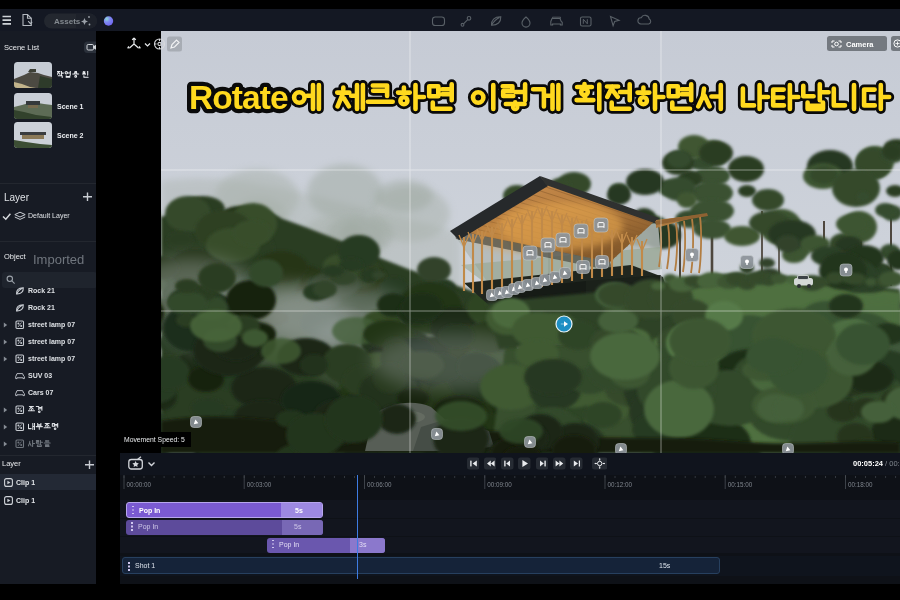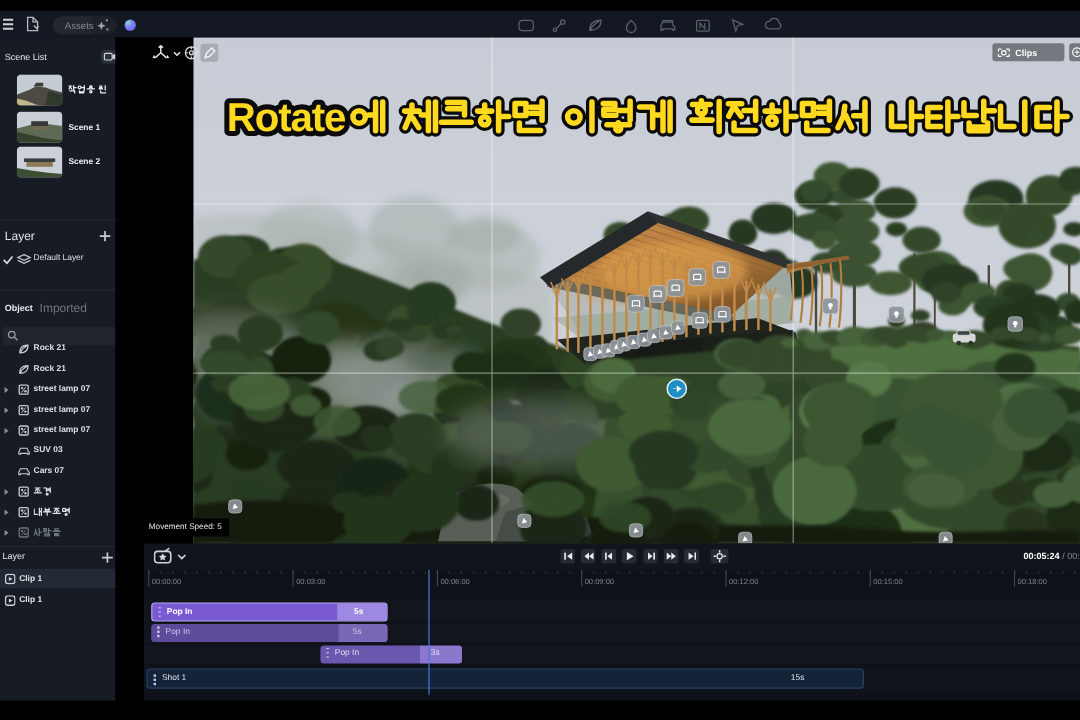--- a/index.html
+++ b/index.html
@@ -1,20 +1,20 @@
 <!DOCTYPE html>
 <html><head><meta charset="utf-8">
 <style>
 *{margin:0;padding:0;box-sizing:border-box;font-family:"Liberation Sans",sans-serif;}
 body{width:900px;height:600px;background:#000;overflow:hidden;position:relative;}
 .abs{position:absolute;}
 svg{display:block;}
 </style></head>
 <body>
-<div class="abs" style="left:0;top:9px;width:900px;height:22px;background:#141823;">
+<div class="abs" style="left:0;top:9px;width:900px;height:22px;background:#141823;font-weight:bold;">
 <svg width="900" height="22" viewBox="0 0 900 22">
 <g stroke="#ced2d7" stroke-width="1.7" fill="none">
 <path d="M2.5 7.5h8.5M2.5 11.2h8.5M2.5 14.9h8.5"></path>
 </g>
 <g stroke="#b4b9c0" stroke-width="1.1" fill="none">
 <path d="M23 5.5h4.5l3.8 3.8v7.2h-8.3z"></path>
         <path d="M27.5 5.5v3.8h3.8"></path>
 <path d="M28.2 12.2l2.2 2.4 1.8-1.8"></path>
 </g>
 <rect x="44" y="4.5" width="53" height="15" rx="7.5" fill="#23272f"></rect>
@@ -107,22 +107,22 @@
 <path d="M4.5 0.5v8.5M0 4.7h9" stroke="#c9cdd3" stroke-width="1.4"></path>
 <path d="M23.5 2h7l-2.2 3h-2.6z" fill="none" stroke="#8f959c" stroke-width="0.9"></path>
 </svg>
     <svg class="abs" style="left:2px;top:180px" width="26" height="11" viewBox="0 0 26 11">
 <path d="M1 5.5l2.8 2.8 4.6-5.6" stroke="#d8dbdf" stroke-width="1.4" fill="none"></path>
 <path d="M18 1.2l5.2 2.4-5.2 2.4-5.2-2.4z" stroke="#c9cdd3" stroke-width="1" fill="none"></path>
 <path d="M12.8 6l5.2 2.4 5.2-2.4" stroke="#c9cdd3" stroke-width="1" fill="none"></path>
 </svg>
     <div class="abs" style="left:28px;top:181px;font-size:7px;color:#dde0e4">Default Layer</div>
     <div class="abs" style="left:0;top:210px;width:120px;height:1px;background:#23272f"></div>
-    <div class="abs" style="left:4px;top:221px;font-size:7.5px;font-weight:bold;color:#e9ebee">Object</div>
-    <div class="abs" style="left:33px;top:221px;font-size:10px;color:#70767e">Imported</div>
+    <div class="abs" style="left:4px;top:221px;font-size:7.5px;font-weight:normal;color:#e9ebee">Object</div>
+    <div class="abs" style="left:33px;top:221px;font-size:13px;color:#70767e">Imported</div>
     <svg class="abs" style="left:104px;top:223px" width="10" height="7" viewBox="0 0 10 7">
       <path d="M1 1.5h8l-2.5 3.4h-3z" fill="none" stroke="#8f959c" stroke-width="0.9"></path>
     </svg>
     <div class="abs" style="left:2px;top:241px;width:95px;height:16px;background:#1f242d;border-radius:3px"></div>
     <svg class="abs" style="left:6px;top:244px" width="10" height="10" viewBox="0 0 10 10">
       <circle cx="3.8" cy="3.8" r="2.7" fill="none" stroke="#9aa0a8" stroke-width="1.1"></circle>
       <path d="M5.9 5.9L8.6 8.6" stroke="#9aa0a8" stroke-width="1.1"></path>
     </svg>
     <svg class="abs" style="left:103px;top:242px" width="13" height="13" viewBox="0 0 13 13">
       <g fill="#9aa0a8">
@@ -942,21 +942,21 @@
       <path d="M33.5 4v2M33.5 12v2M28.5 9h2M36.5 9h2"></path>
 </g>
 <rect x="41" y="1.5" width="15" height="15" rx="2.5" fill="#8e9399" opacity="0.55"></rect>
 <path d="M45 13l1-3.5 4.5-4.5 2.5 2.5-4.5 4.5z" fill="none" stroke="#f2f3f4" stroke-width="1.2"></path>
 </svg>
 <div class="abs" style="left:827px;top:36px;width:60px;height:15px;background:rgba(92,97,104,0.78);border-radius:2.5px;color:#fff;">
 <svg class="abs" style="left:4px;top:2.5px" width="11" height="10" viewBox="0 0 11 10">
       <path d="M1 2h2.5M1 8h2.5M7.5 2H10M7.5 8H10M1 2v2M1 6v2M10 2v2M10 6v2" stroke="#fff" stroke-width="1"></path>
       <circle cx="5.5" cy="5" r="1.8" fill="none" stroke="#fff" stroke-width="1"></circle>
     </svg>
-<div class="abs" style="left:19px;top:3.5px;font-size:7.5px;font-weight:bold;">Clips</div>
+<div class="abs" style="left:19px;top:3.5px;font-size:7.5px;font-weight:bold;">Camera</div>
   </div>
 <div class="abs" style="left:891px;top:36px;width:9px;height:15px;background:rgba(92,97,104,0.78);border-radius:2.5px 0 0 2.5px;">
     <svg class="abs" style="left:2px;top:3px" width="9" height="9" viewBox="0 0 9 9">
       <circle cx="4.5" cy="4.5" r="3.6" fill="none" stroke="#fff" stroke-width="1"></circle>
       <path d="M2.5 4.5h4M4.5 2.5v4" stroke="#fff" stroke-width="0.8"></path>
     </svg>
   </div>
 <div class="abs" style="left:121px;top:432px;width:70px;height:15px;background:#000;">
     <div class="abs" style="left:3px;top:4px;font-size:6.8px;color:#e8eaec;white-space:nowrap">Movement Speed: 5</div>
   </div>

